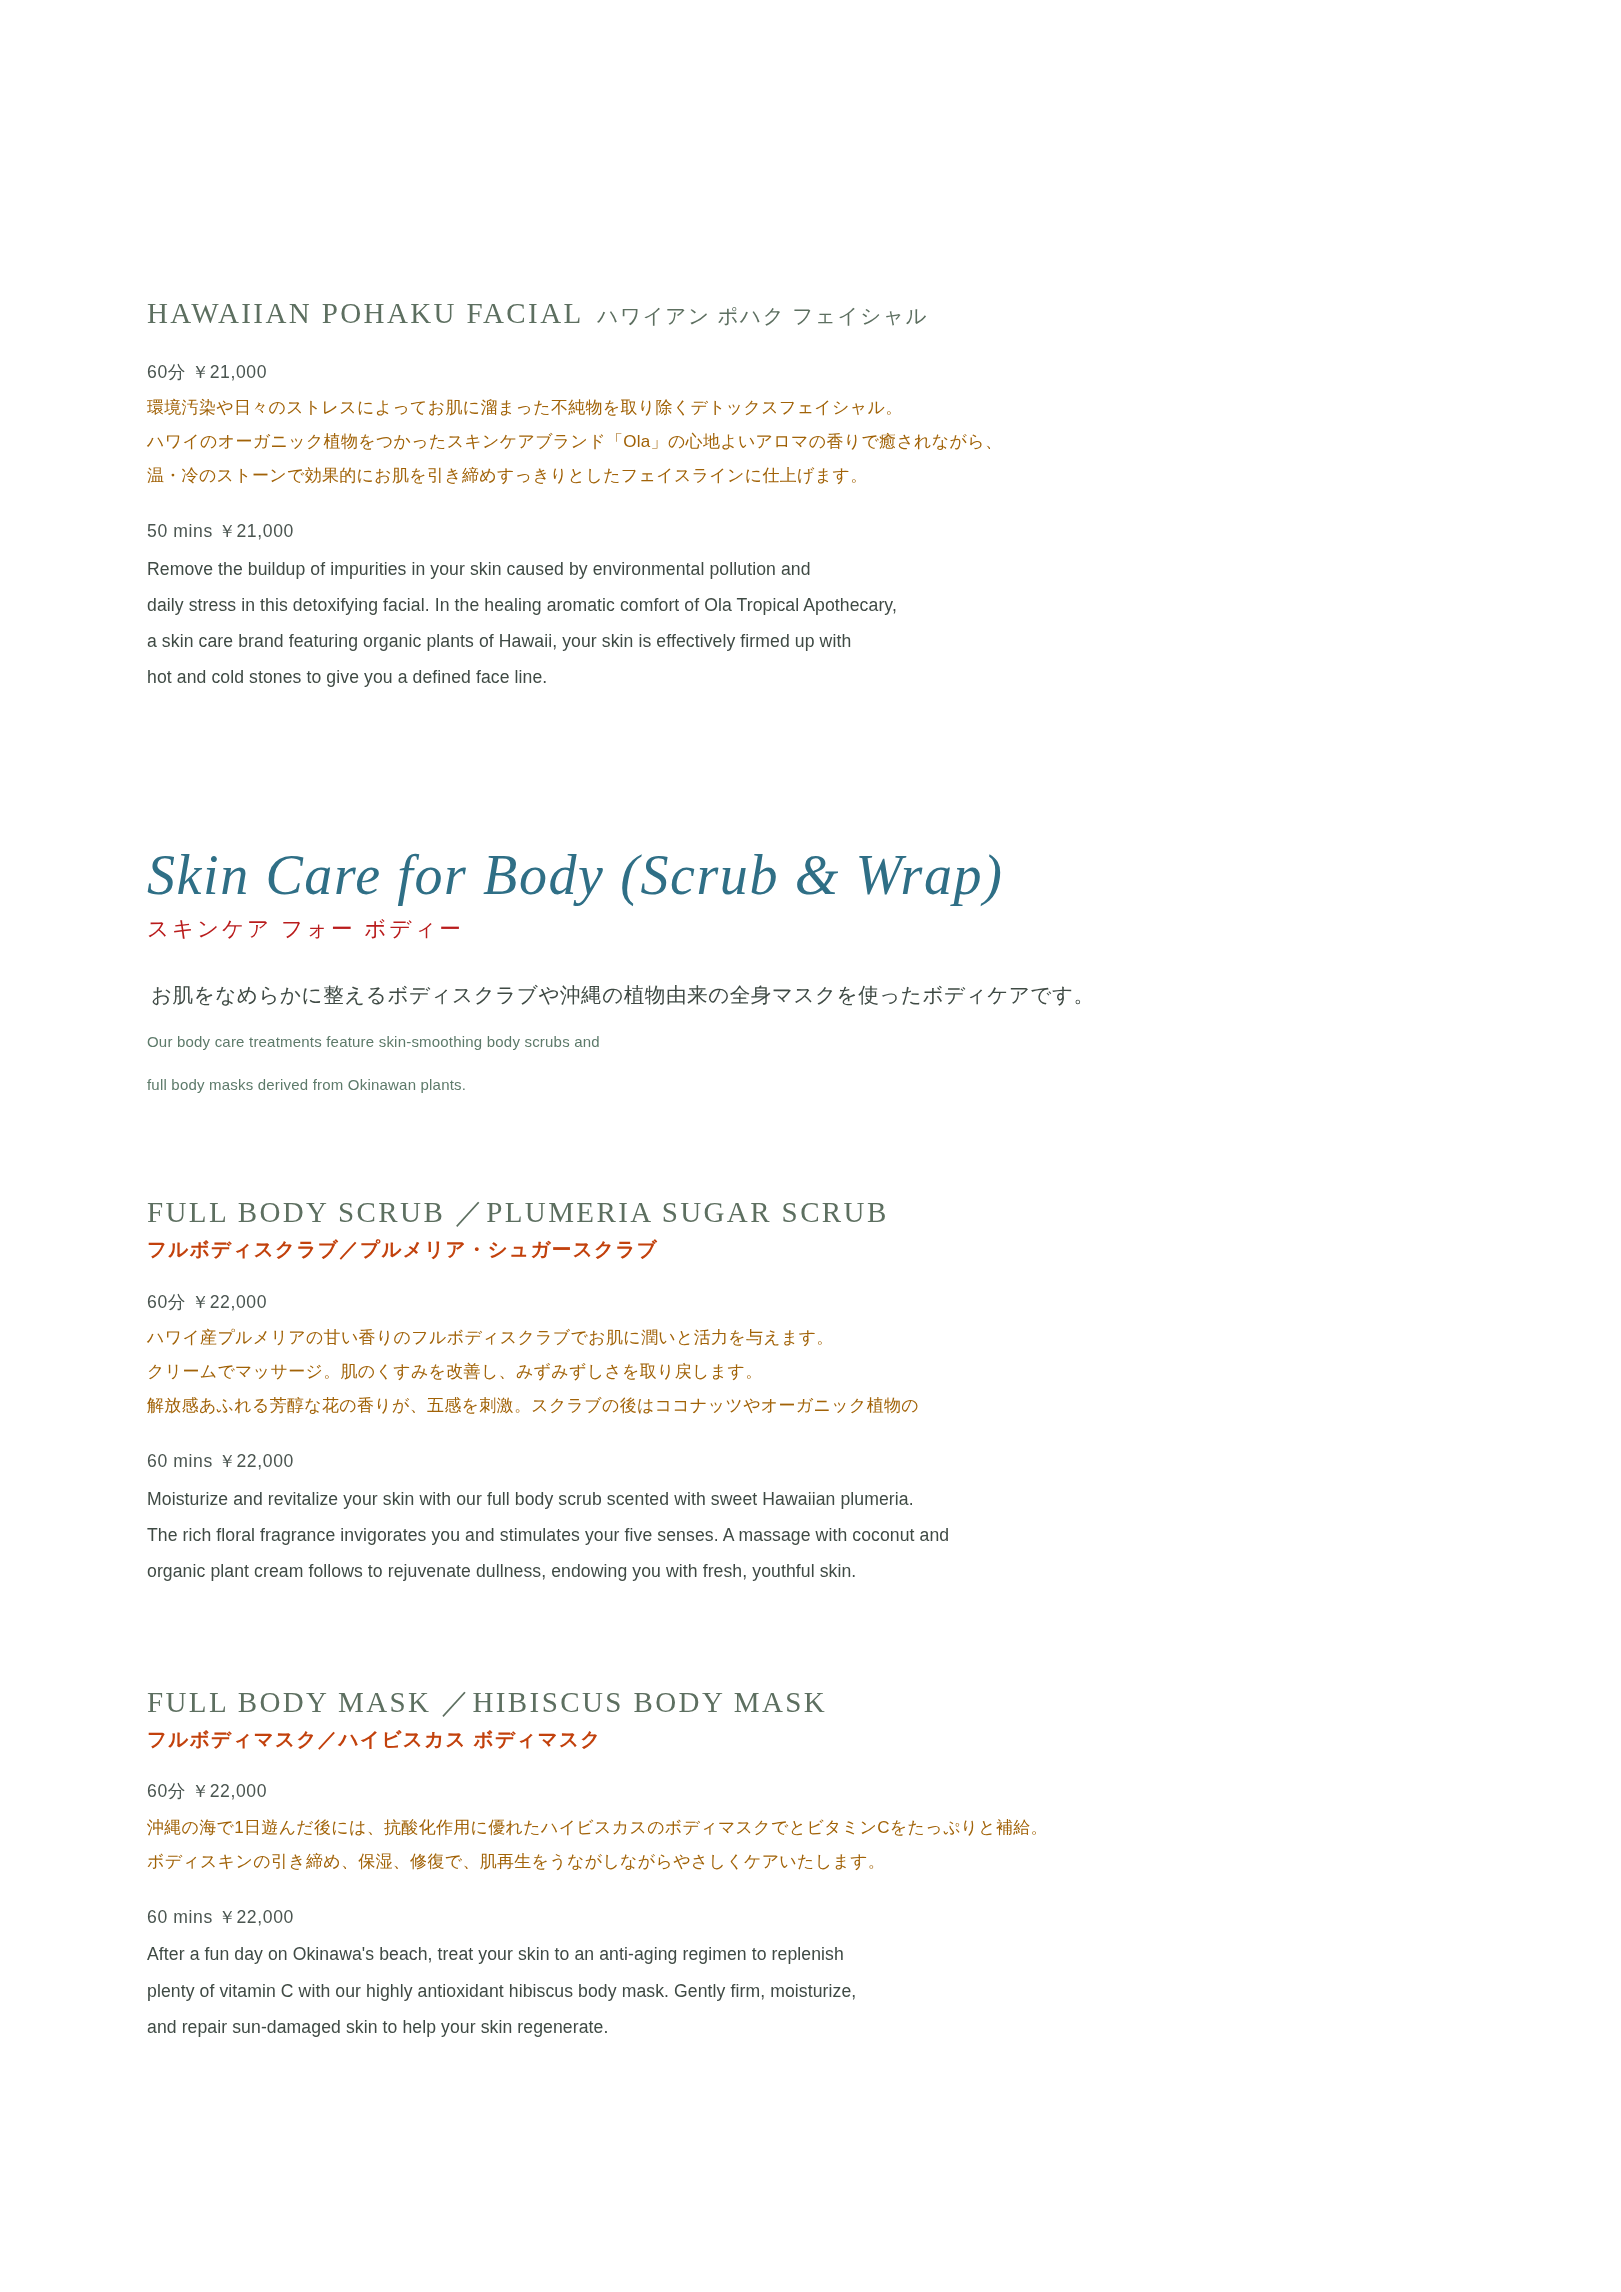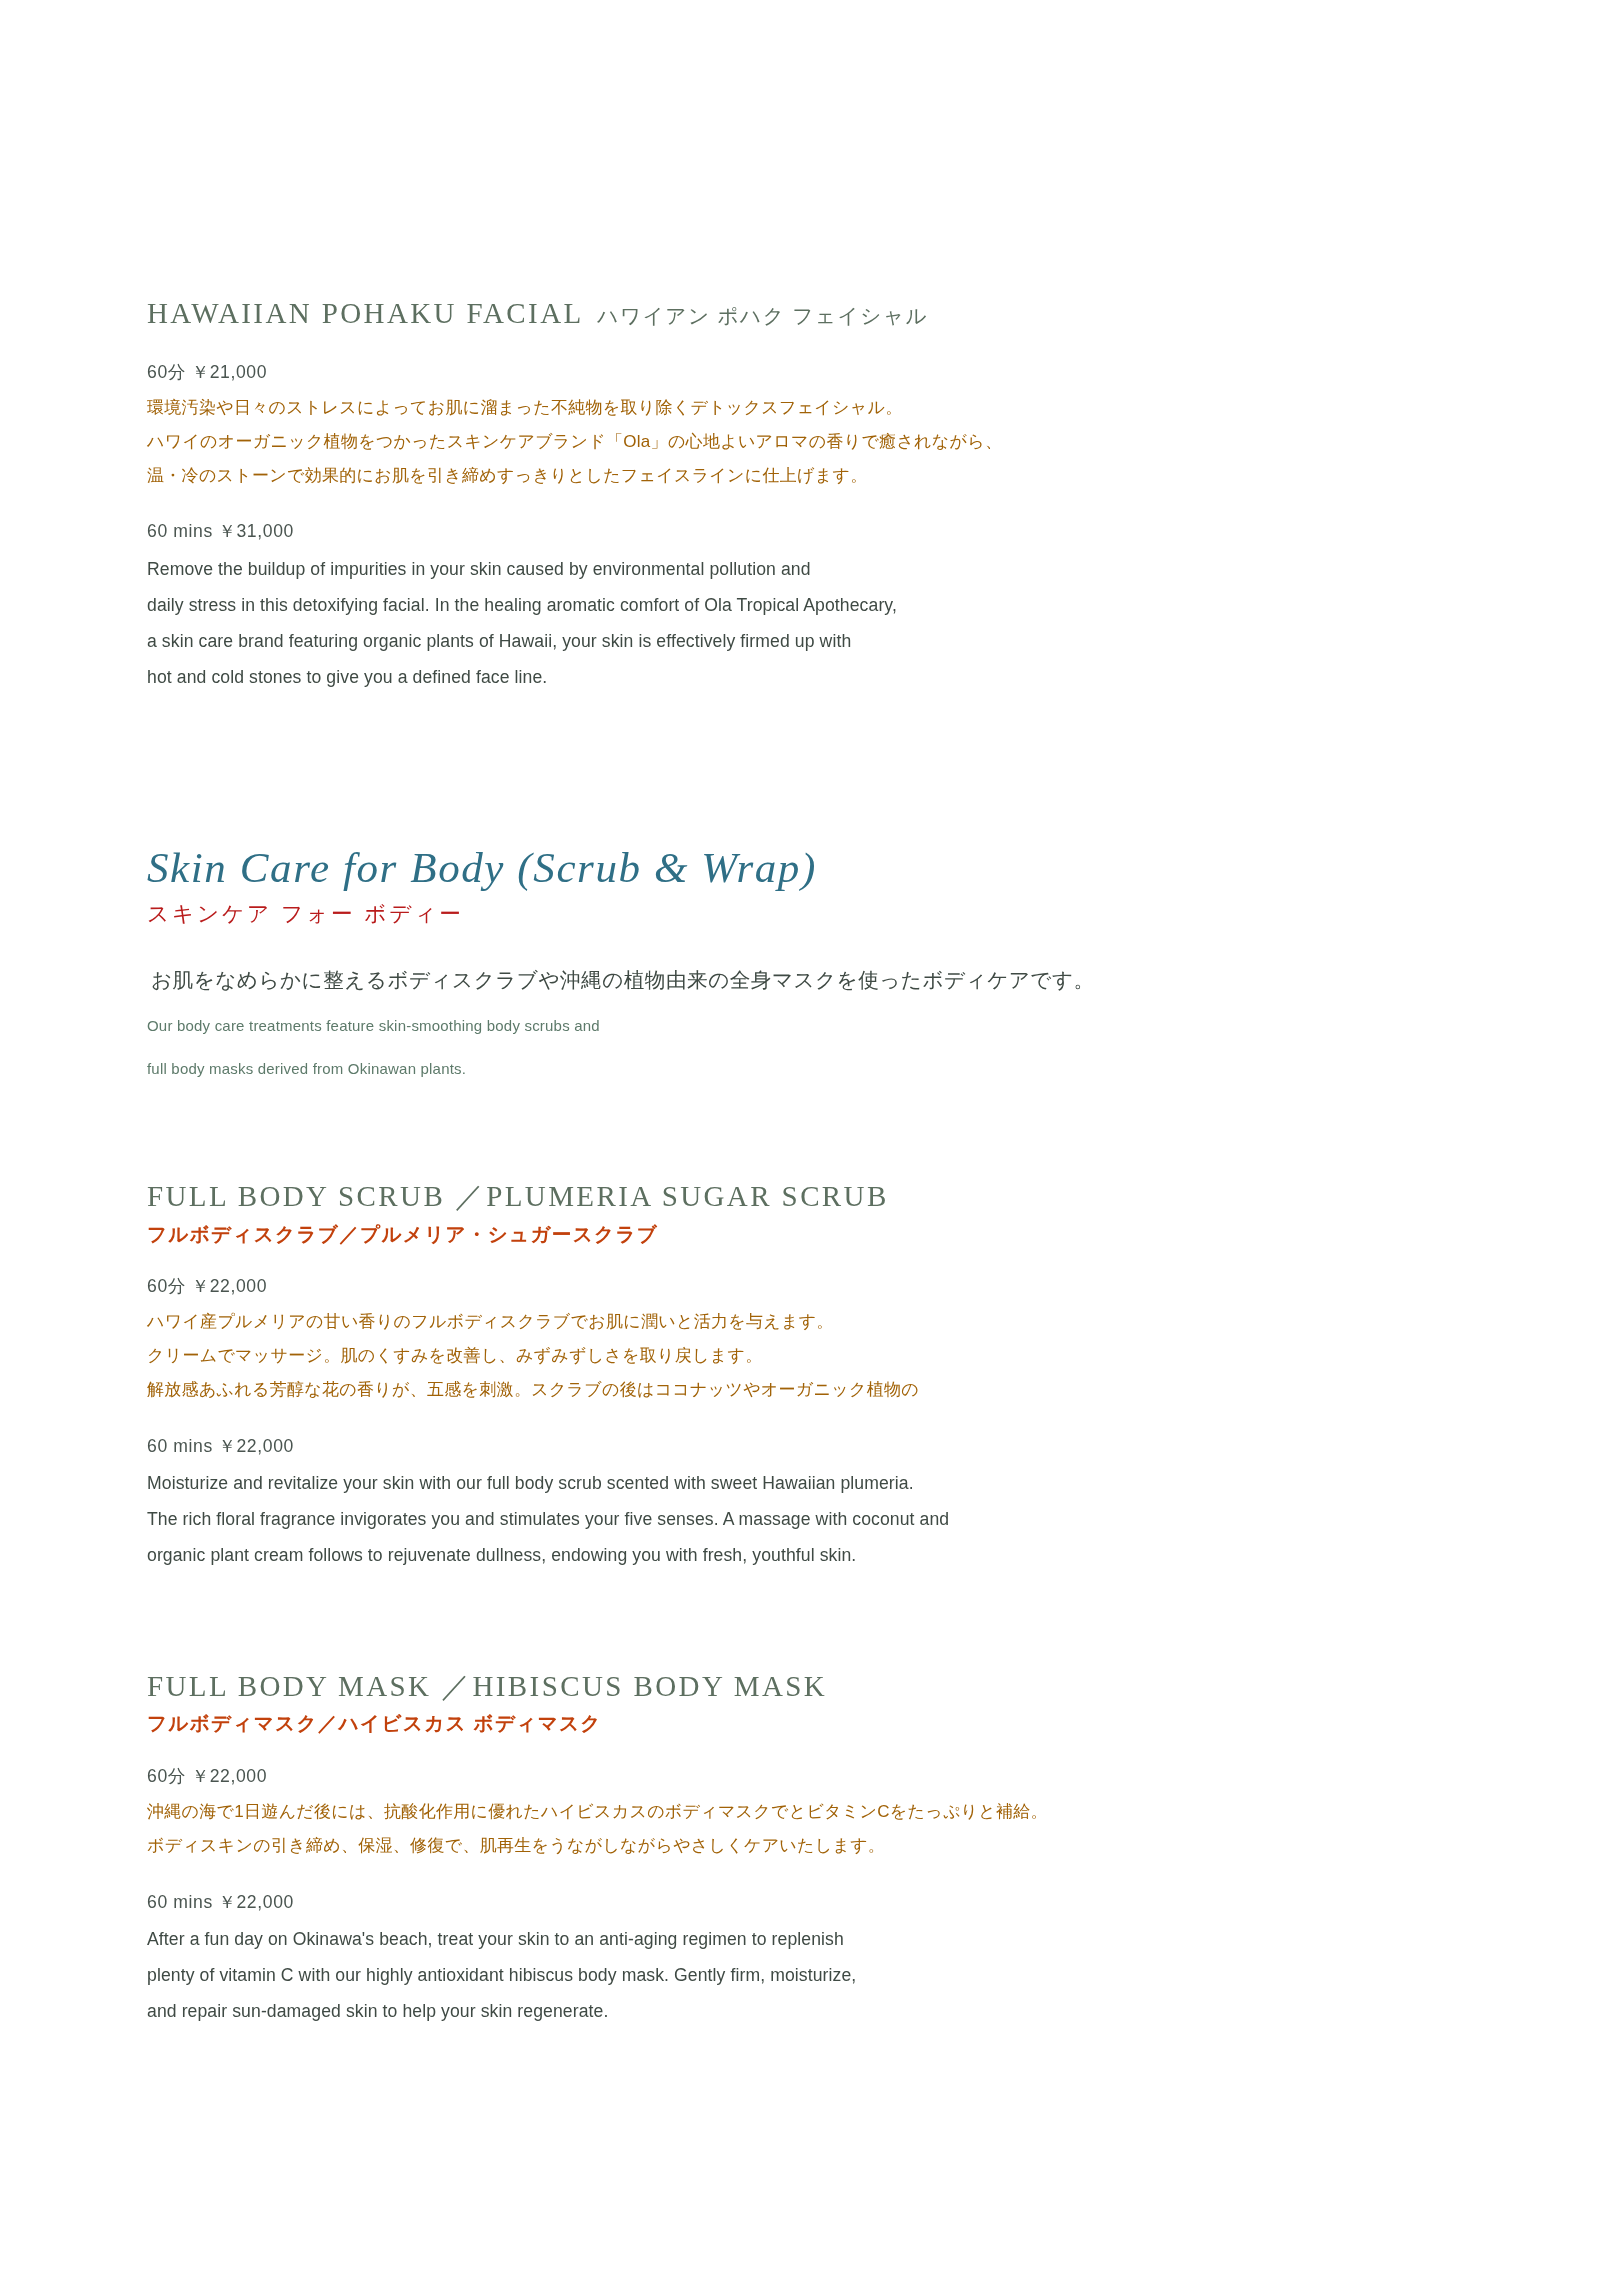--- a/index.html
+++ b/index.html
@@ -73,21 +73,21 @@
   .gap-lg { height: 147px; }
   .gap-md { height: 94px; }
 
   
   .section-head {
     margin: 0;
   }
   .section-title {
     font-family: "Liberation Serif", serif;
     font-style: italic;
-    font-size: 43px;
+    font-size: 56px;
     letter-spacing: 1.6px;
     color: #2f6f86;
     margin: 0;
     font-weight: 400;
     line-height: 1.2;
   }
   .section-title-jp {
     font-size: 21.6px;
     letter-spacing: 2.9px;
     color: #b91c1c;
@@ -114,21 +114,21 @@
 <div class="page">
 
   <div class="treatment">
     <h2 class="t-title">
       <span>HAWAIIAN POHAKU FACIAL</span><span class="jp">ハワイアン ポハク フェイシャル</span>
     </h2>
     <p class="price-line">60分  ￥21,000</p>
     <p class="body-jp">環境汚染や日々のストレスによってお肌に溜まった不純物を取り除くデトックスフェイシャル。</p>
     <p class="body-jp">ハワイのオーガニック植物をつかったスキンケアブランド「Ola」の心地よいアロマの香りで癒されながら、</p>
     <p class="body-jp">温・冷のストーンで効果的にお肌を引き締めすっきりとしたフェイスラインに仕上げます。</p>
-    <p class="price-line">60 mins  ￥31,000</p>
+    <p class="price-line">50 mins  ￥21,000</p>
     <p class="body-en">Remove the buildup of impurities in your skin caused by environmental pollution and</p>
     <p class="body-en">daily stress in this detoxifying facial. In the healing aromatic comfort of Ola Tropical Apothecary,</p>
     <p class="body-en">a skin care brand featuring organic plants of Hawaii, your skin is effectively firmed up with</p>
     <p class="body-en">hot and cold stones to give you a defined face line.</p>
   </div>
 
   <div class="gap-lg"></div>
 
   <div class="section-head">
     <h1 class="section-title">Skin Care for Body (Scrub &amp; Wrap)</h1>

